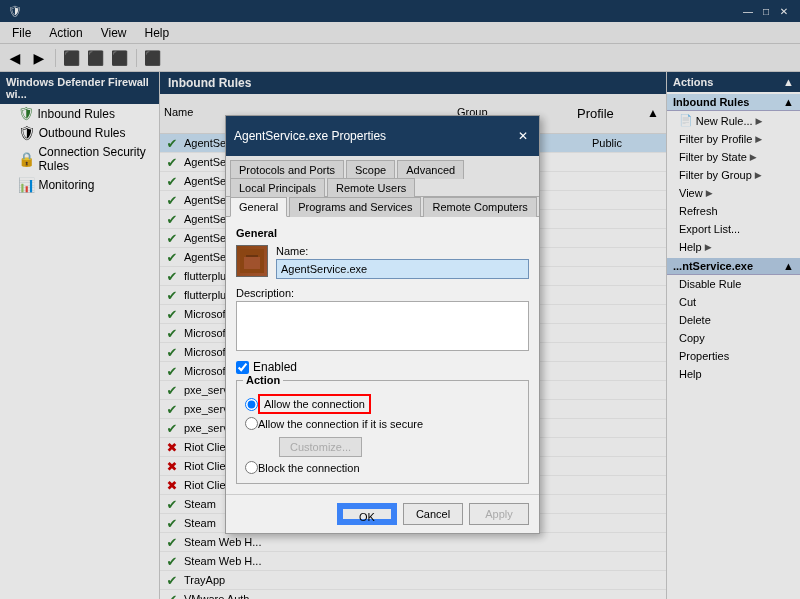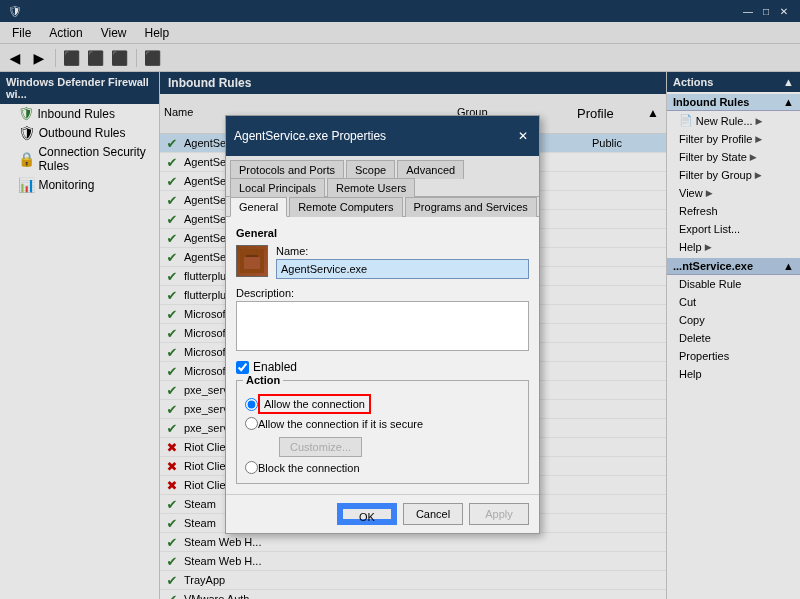--- a/index.html
+++ b/index.html
@@ -417,24 +417,24 @@
         <span>...ntService.exe</span>
         <span>▲</span>
       </div>
       <div class="action-item">
         <span>Disable Rule</span>
       </div>
       <div class="action-item">
         <span>Cut</span>
       </div>
       <div class="action-item">
+        <span>Delete</span>
+      </div>
+      <div class="action-item">
         <span>Copy</span>
-      </div>
-      <div class="action-item">
-        <span>Delete</span>
       </div>
       <div class="action-item">
         <span>Properties</span>
       </div>
       <div class="action-item">
         <span>Help</span>
       </div>
     </div>
   </div>
 </div>
@@ -449,22 +449,22 @@
     <div class="dialog-tabs">
       <div class="dialog-tab">Protocols and Ports</div>
       <div class="dialog-tab">Scope</div>
       <div class="dialog-tab">Advanced</div>
       <div class="dialog-tab">Local Principals</div>
       <div class="dialog-tab">Remote Users</div>
     </div>
 
     <div class="dialog-tabs" style="padding-top: 0; border-bottom: 1px solid #aaa;">
       <div class="dialog-tab active">General</div>
+      <div class="dialog-tab">Programs and Services</div>
       <div class="dialog-tab">Remote Computers</div>
-      <div class="dialog-tab">Programs and Services</div>
     </div>
 
     <div class="dialog-content">
 
       
       <div style="font-weight: bold; font-size: 11px; margin-bottom: 6px;">General</div>
       <div class="general-section">
         <div class="general-icon">
           <svg width="24" height="24" viewBox="0 0 24 24">
             <rect width="24" height="24" fill="#8B4513"></rect>

